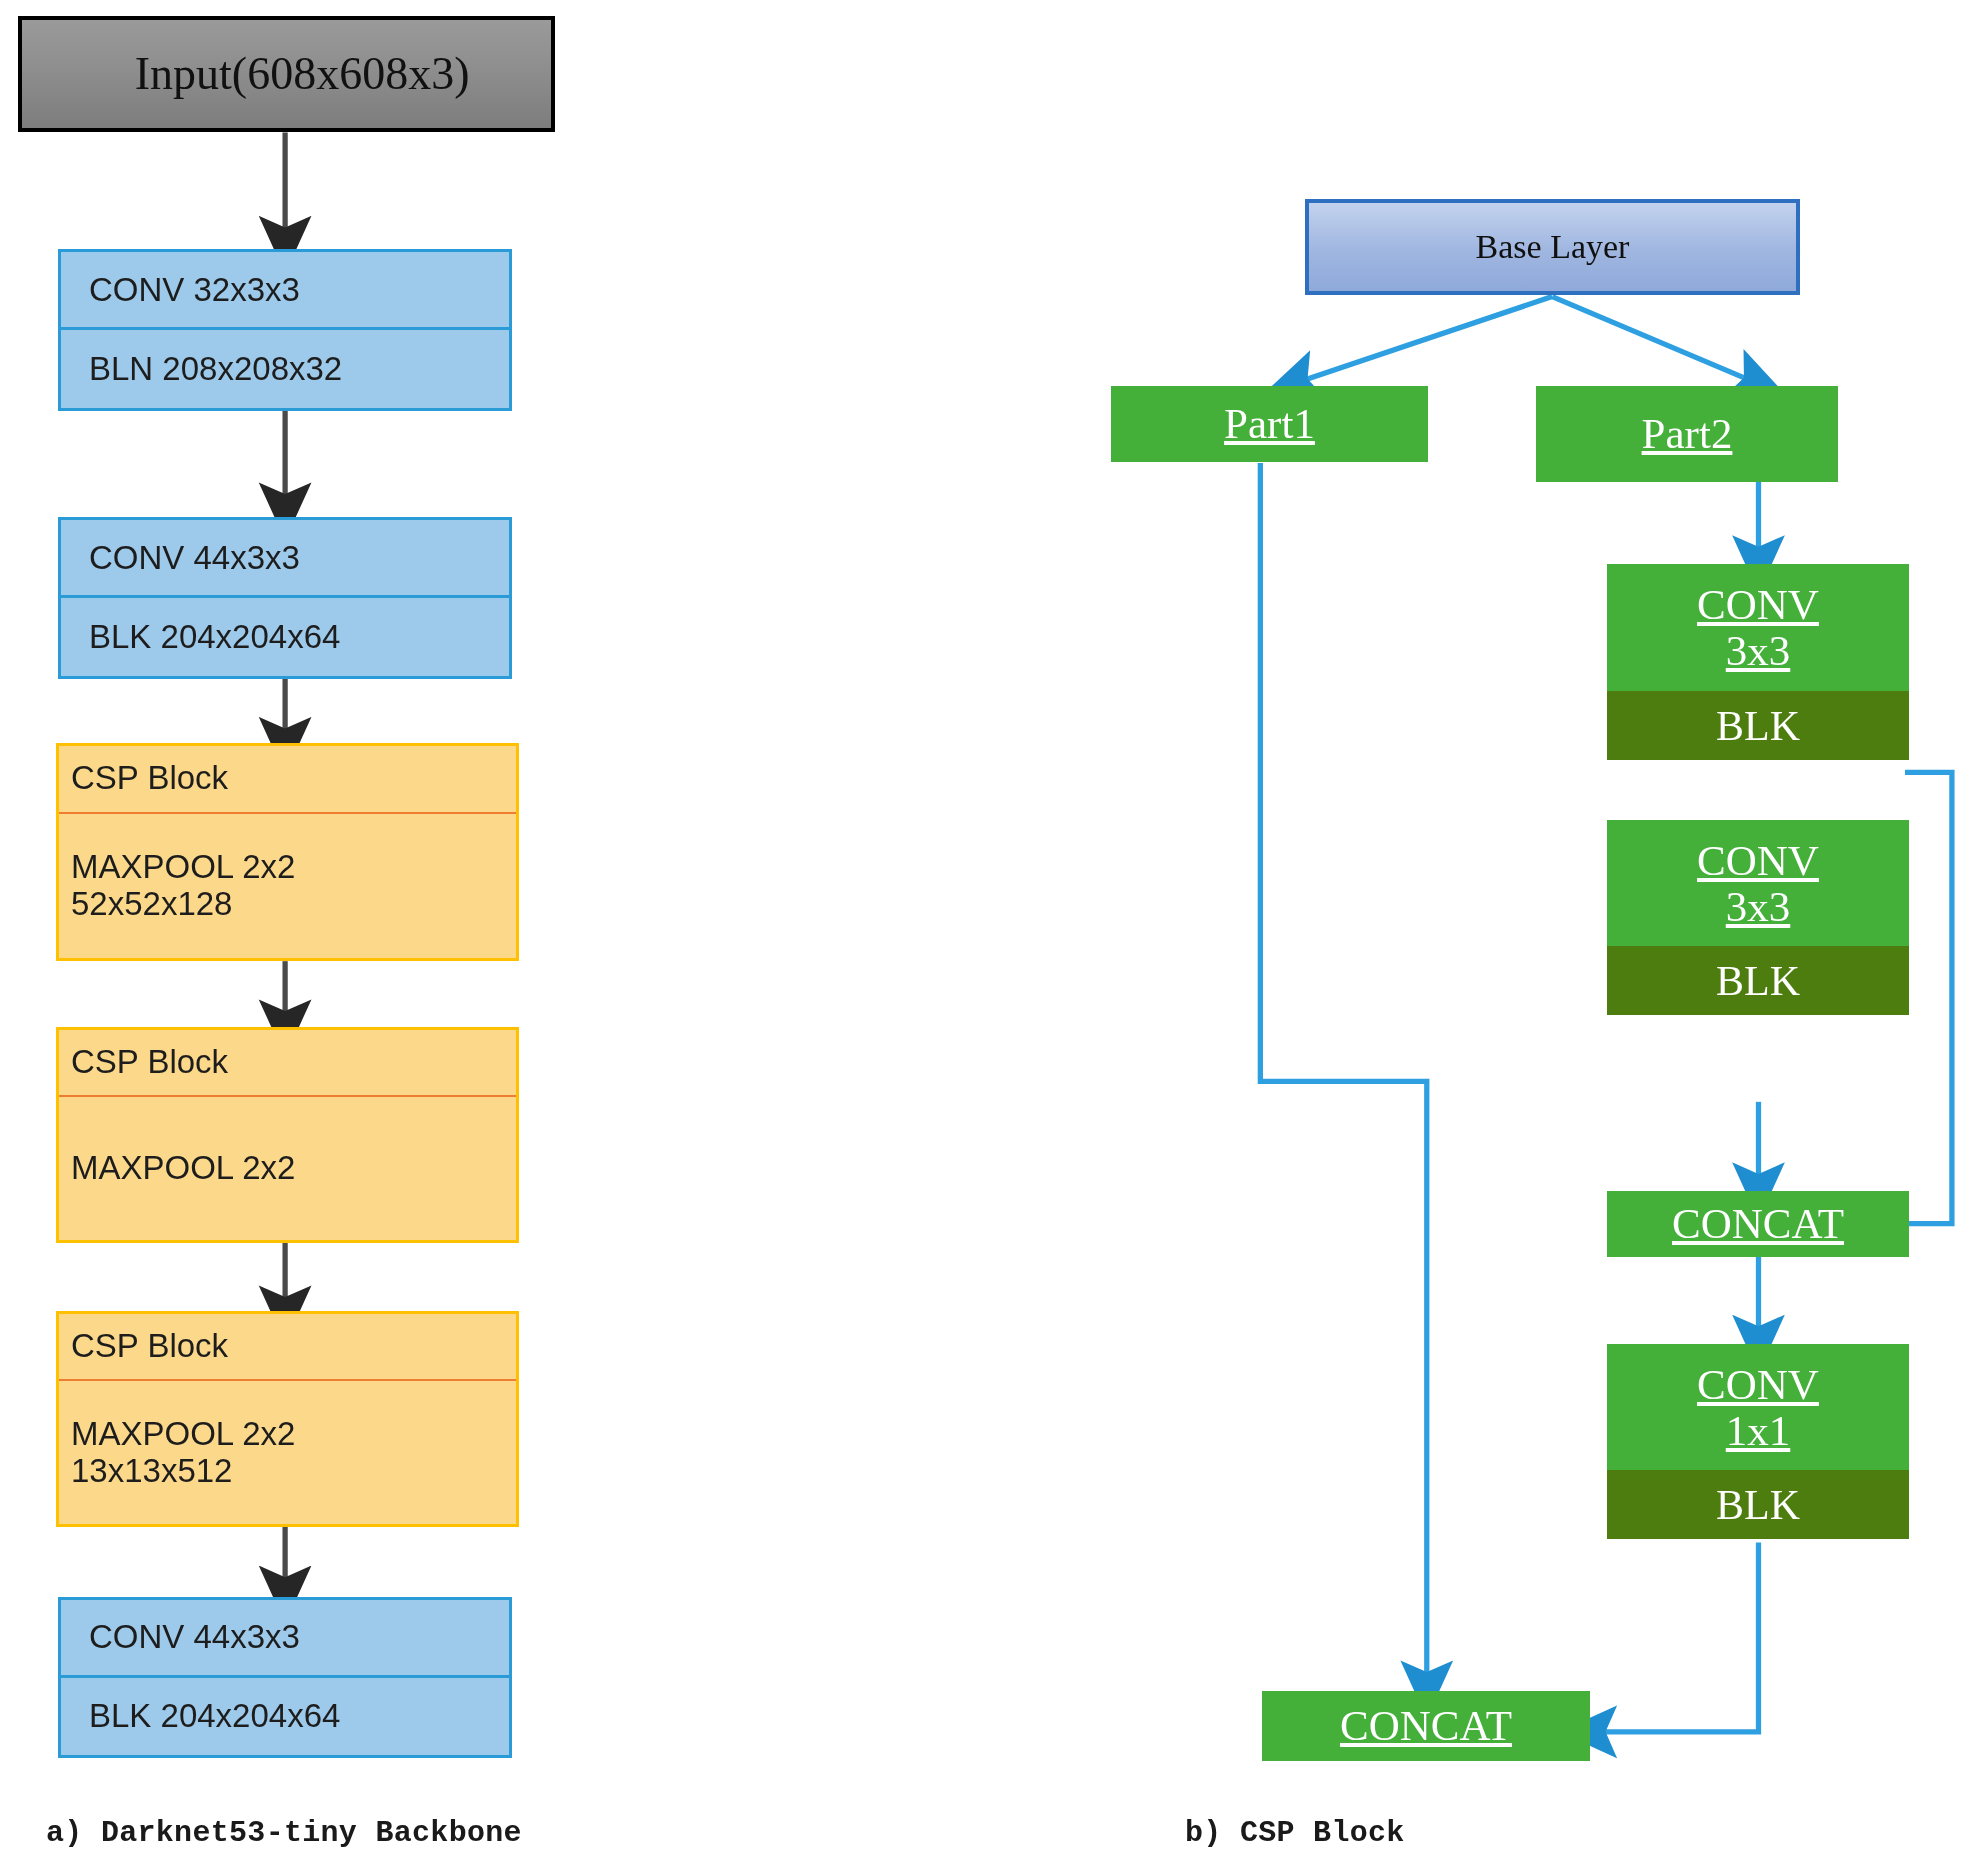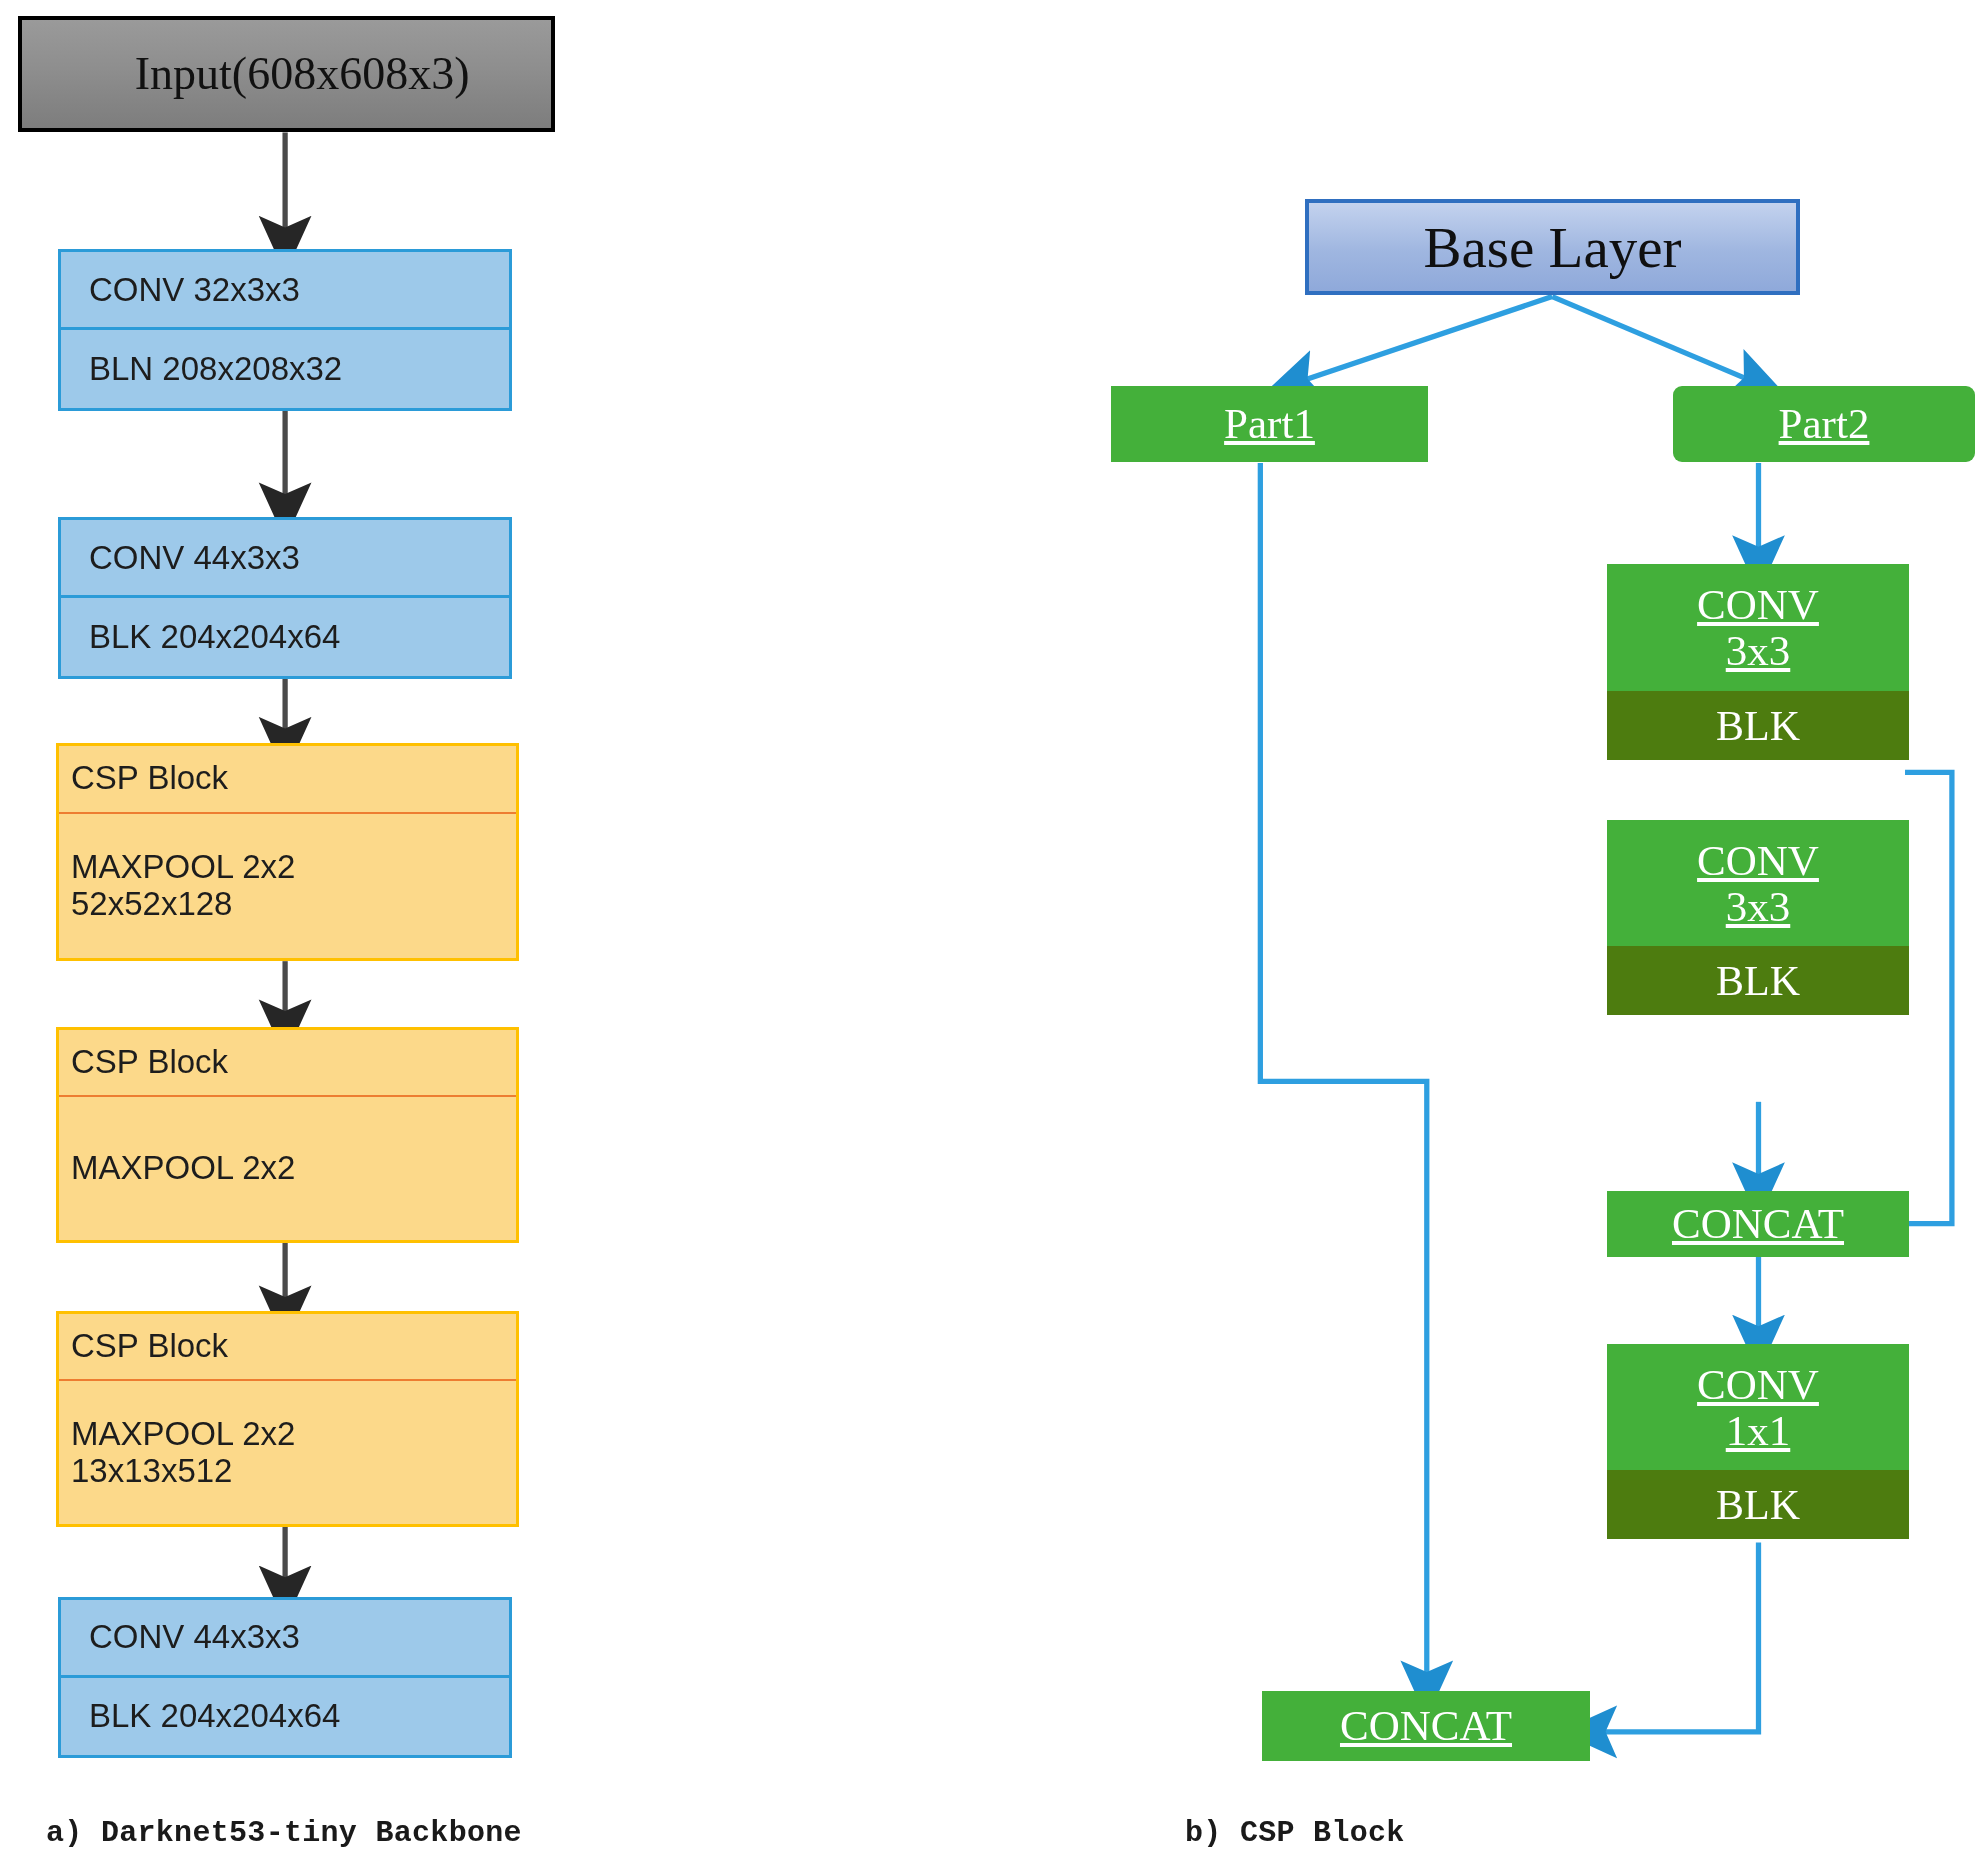--- a/index.html
+++ b/index.html
@@ -45,21 +45,21 @@
   }
   .cspbox .row.top{border-bottom:2.9px solid #ed7d31;}
 
   
   .baselayer{
     background:linear-gradient(180deg,#c3d2ee 0%,#9fb6e0 55%,#8fa9da 100%);
     border:4.1px solid #2f6fc0;
     align-items:center;justify-content:center;
   }
   .baselayer .txt{
-    font-family:"Liberation Serif",serif;font-size:57px;color:#101010;
+    font-family:"Liberation Serif",serif;font-size:34px;color:#101010;
     white-space:nowrap;line-height:1;
   }
 
   .greenbox{
     background:#44b03a;align-items:center;justify-content:center;
     color:#ffffff;text-align:center;text-decoration:underline;
   }
   .greenbox .txt{
     font-family:"Liberation Serif",serif;font-size:43px;line-height:1.06;
     white-space:pre-line;
@@ -172,21 +172,21 @@
   <div class="caption" style="left:46px;top:1816px;">a) Darknet53-tiny Backbone</div>
 
   <div class="box baselayer" style="left:1305px;top:199px;width:495px;height:96px;">
     <span class="txt">Base Layer</span>
   </div>
 
   <div class="box greenbox" style="left:1111px;top:386px;width:317px;height:76px;">
     <span class="txt">Part1</span>
   </div>
 
-  <div class="box greenbox" style="left:1673px;top:386px;width:302px;height:76px;border-radius:9px;">
+  <div class="box greenbox" style="left:1536px;top:386px;width:302px;height:96px;">
     <span class="txt">Part2</span>
   </div>
 
   <div class="box greenbox" style="left:1607px;top:564px;width:302px;height:127px;">
     <span class="txt">CONV
 3x3</span>
   </div>
 
   <div class="box blkbox" style="left:1607px;top:691px;width:302px;height:69px;">
     <span class="txt">BLK</span>

